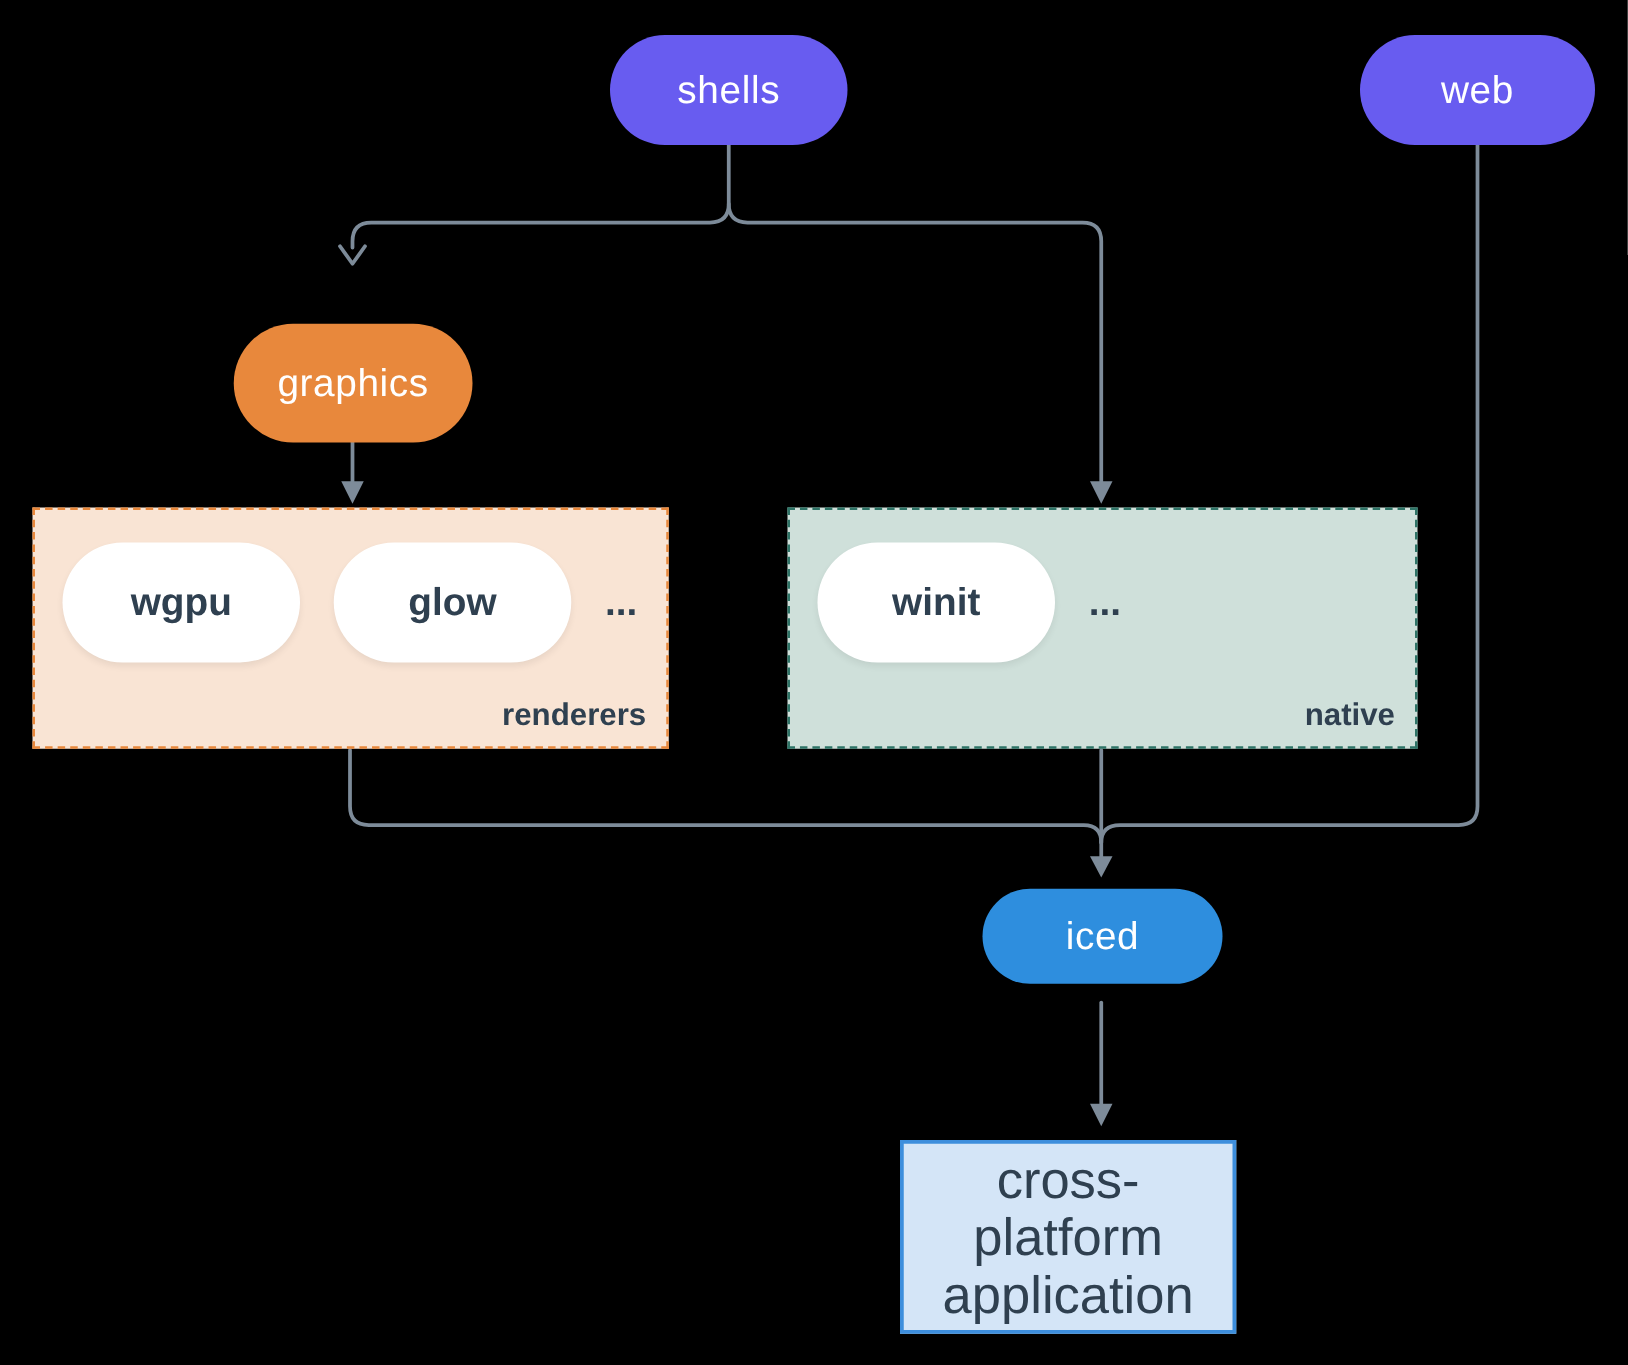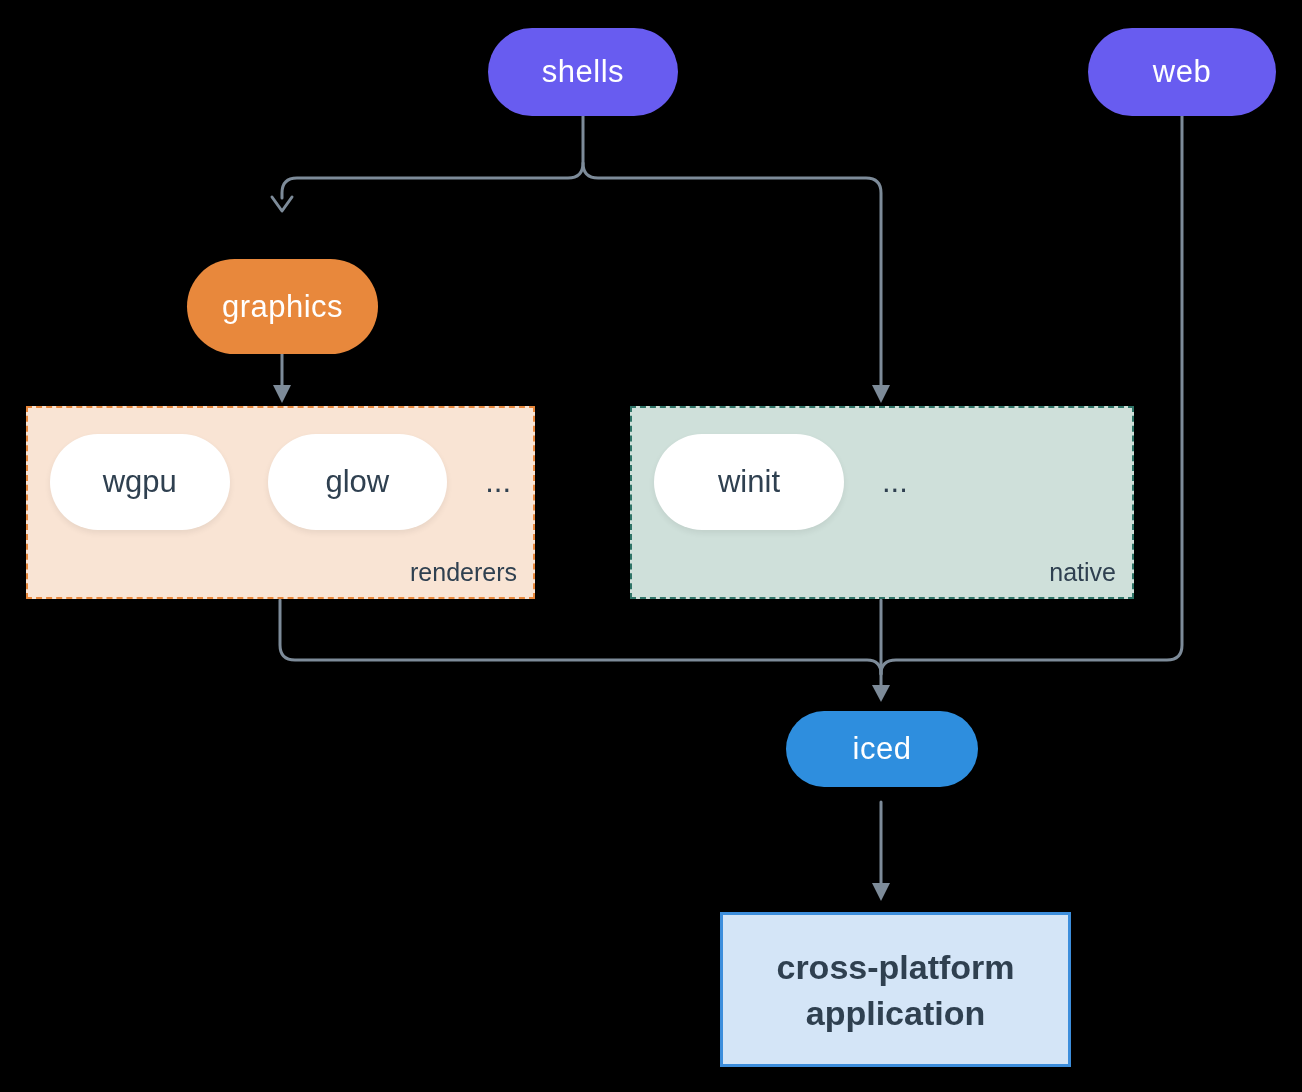--- a/index.html
+++ b/index.html
@@ -50,21 +50,22 @@
   .node-web      { left: 1088px; top: 28px;  width: 188px; height: 88px; }
   .node-graphics { left: 187px;  top: 217px; width: 191px; height: 95px; margin-top: 42px; }
   .node-iced     { left: 786px;  top: 711px; width: 192px; height: 76px; }
   .group {
     position: absolute;
     box-sizing: border-box;
     border: 2px dashed;
     display: flex;
     align-items: flex-start;
     padding: 26px 22px;
-    gap: 38px;
+    gap: 27px;
+    font-weight: bold;
   }
   .group-renderers {
     left: 26px; top: 406px; width: 509px; height: 193px;
     background: var(--renderers-fill, #F9E4D4);
     border-color: var(--renderers-border, #E8883C);
   }
   .group-shells {
     left: 630px; top: 406px; width: 504px; height: 193px;
     background: var(--shells-fill, #CFE0DA);
     border-color: var(--shells-border, #2F7467);
@@ -89,33 +90,32 @@
   }
   .group-label {
     position: absolute;
     right: 16px;
     bottom: 10px;
     font-size: 25px;
     color: var(--dark-text, #2F4050);
   }
   .app-box {
     position: absolute;
-    left: 720px; top: 912px; width: 351px; height: 155px;
+    left: 720px; top: 912px; width: 269px; height: 155px;
     box-sizing: border-box;
     background: var(--app-fill, #D4E5F7);
     border: 3px solid var(--app-border, #3D8EDC);
     display: flex;
     align-items: center;
     justify-content: center;
     text-align: center;
-    font-size: 34px;
+    font-size: 42px;
     line-height: 46px;
     color: var(--dark-text, #2F4050);
     padding: 0 38px;
-    font-weight: bold;
   }
 </style>
 </head>
 <body>
 
 <div class="canvas">
 
   <svg class="edges" width="1302" height="1092" viewBox="0 0 1302 1092">
 
     <path class="line" d="M583,116 V163 Q583,178 568,178 H297 Q282,178 282,193 V198"></path>

